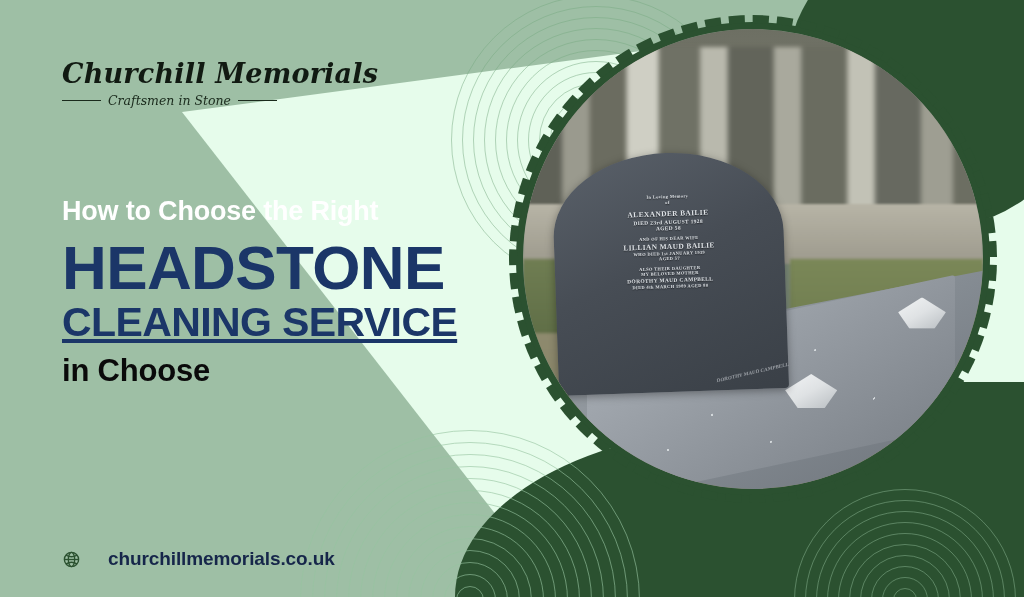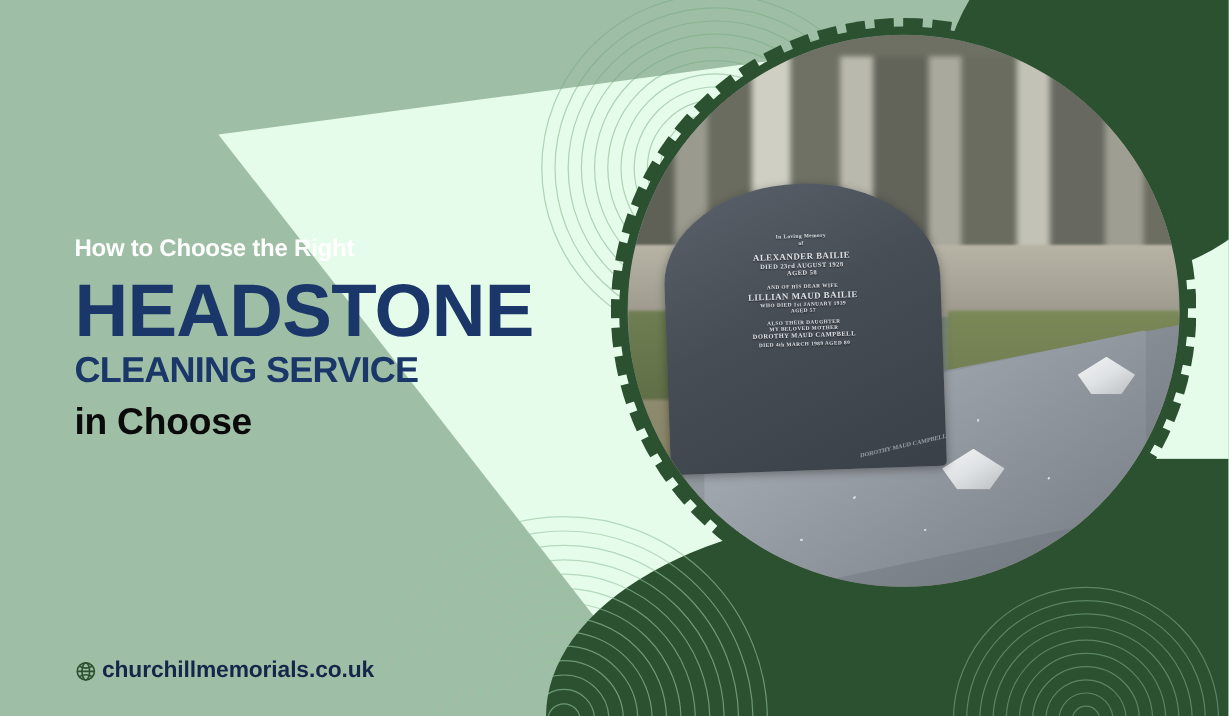--- a/index.html
+++ b/index.html
@@ -217,37 +217,37 @@
   .logo-tag {
     font-family:"DejaVu Serif", serif;
     font-style:italic;
     font-size:12.5px;
     color:#1a2a1c;
     white-space:nowrap;
   }
   
   .headline { position:absolute; left:62px; top:196px; width:470px; }
   .kicker {
-    font-size:20px; font-weight:bold; color:#ffffff;
+    font-size:27px; font-weight:bold; color:#ffffff;
     letter-spacing:-.2px; line-height:1.15;
   }
   .big1, .big2 {
     font-weight:bold; color:#1b3668;
     letter-spacing:-.6px; line-height:1.06;
   }
   .big1 { font-size:62px; margin-top:8px; }
-  .big2 { font-size:30px; }
+  .big2 { font-size:41px;text-decoration:underline; }
   .sub {
     font-size:31px; font-weight:bold; color:#0a0a0a;
     margin-top:9px; letter-spacing:-.2px;
   }
   
   .footer {
     position:absolute; left:62px; top:548px;
-    display:flex; align-items:center; gap:4px;
+    display:flex; align-items:center; gap:27px;
   }
   .globe { width:19px; height:19px; display:block; }
   .site-url {
     font-size:19px; font-weight:bold;
     color:#16264a; letter-spacing:-.1px;
   }
 </style>
 </head>
 <body>
 
@@ -337,20 +337,28 @@
         <div class="hs-line hs-xs">MY BELOVED MOTHER</div>
         <div class="hs-line hs-sm">DOROTHY MAUD CAMPBELL</div>
         <div class="hs-line hs-xs">DIED 4th MARCH 1989 AGED 80</div>
       </div>
 
       <div class="ph-base-text">DOROTHY MAUD CAMPBELL</div>
     </div>
   </div>
   <div class="photo-dash"></div>
 
+  <div class="logo">
+    <div class="logo-name">Churchill Memorials</div>
+    <div class="logo-tag-row">
+      <span class="logo-rule"></span>
+      <span class="logo-tag">Craftsmen in Stone</span>
+      <span class="logo-rule"></span>
+    </div>
+  </div>
 
   <div class="headline">
     <div class="kicker">How to Choose the Right</div>
     <div class="big1">HEADSTONE</div>
     <div class="big2">CLEANING SERVICE</div>
     <div class="sub">in Choose</div>
   </div>
 
   <div class="footer">
     <span>

